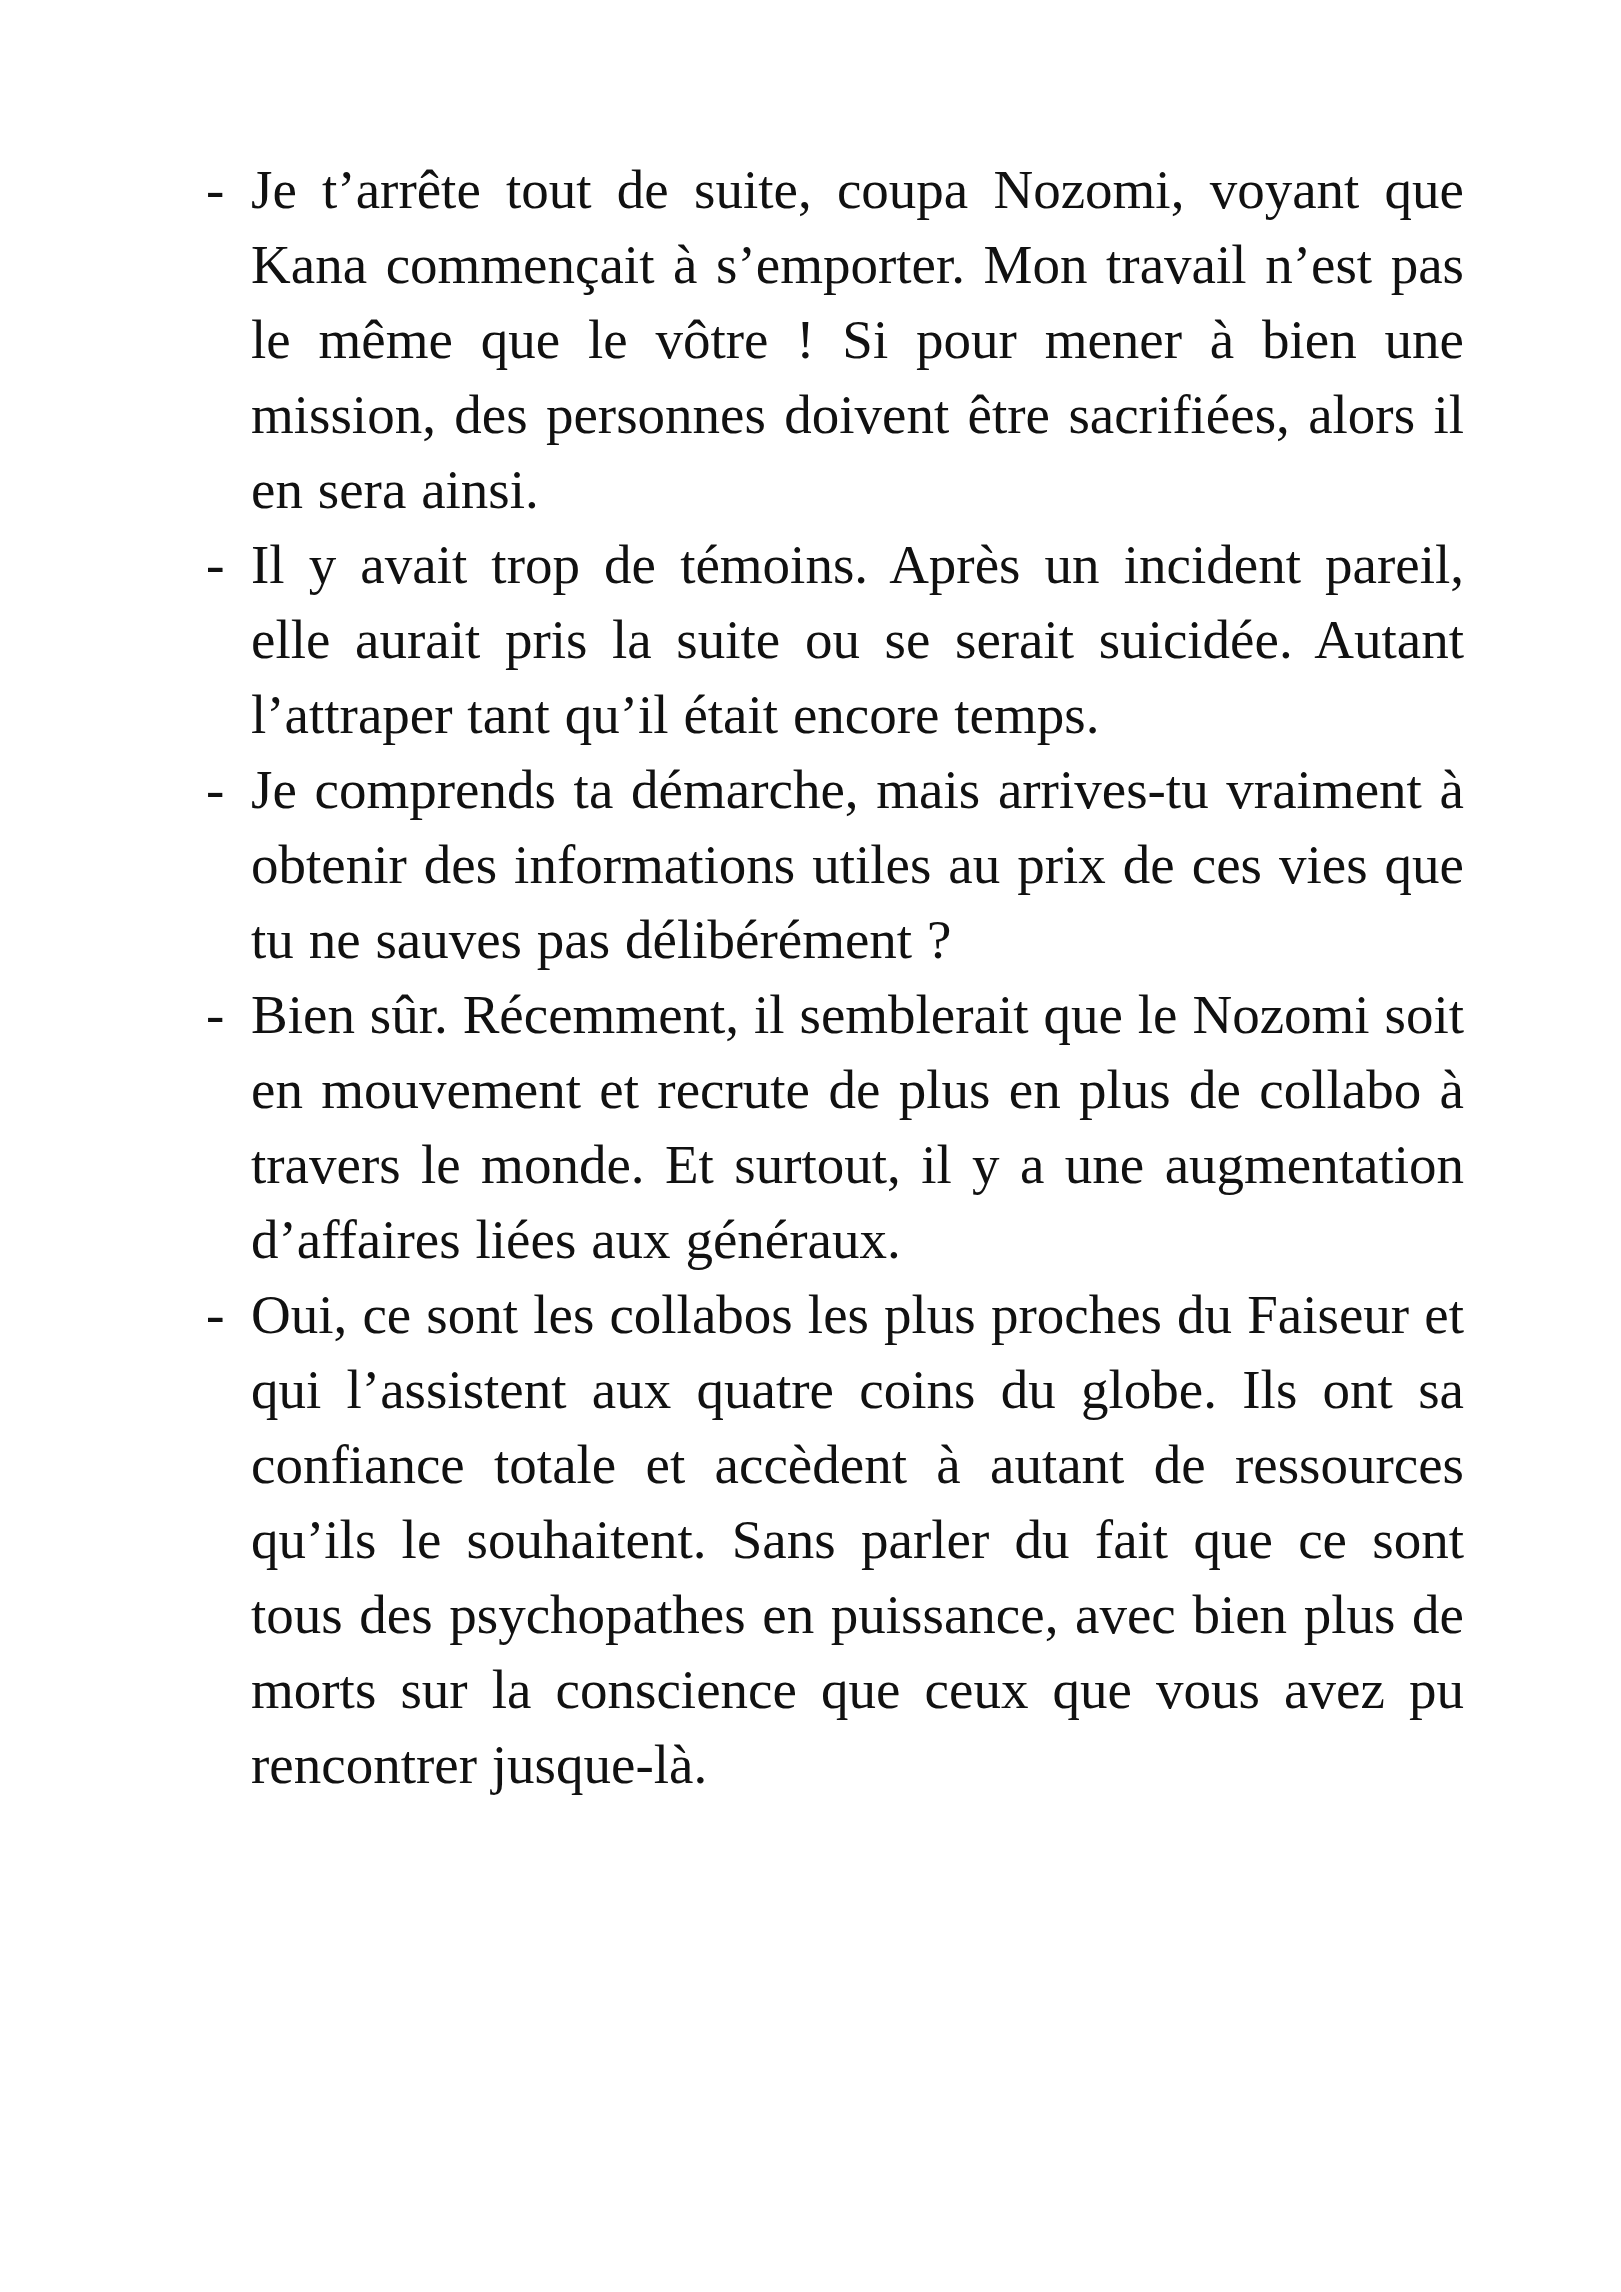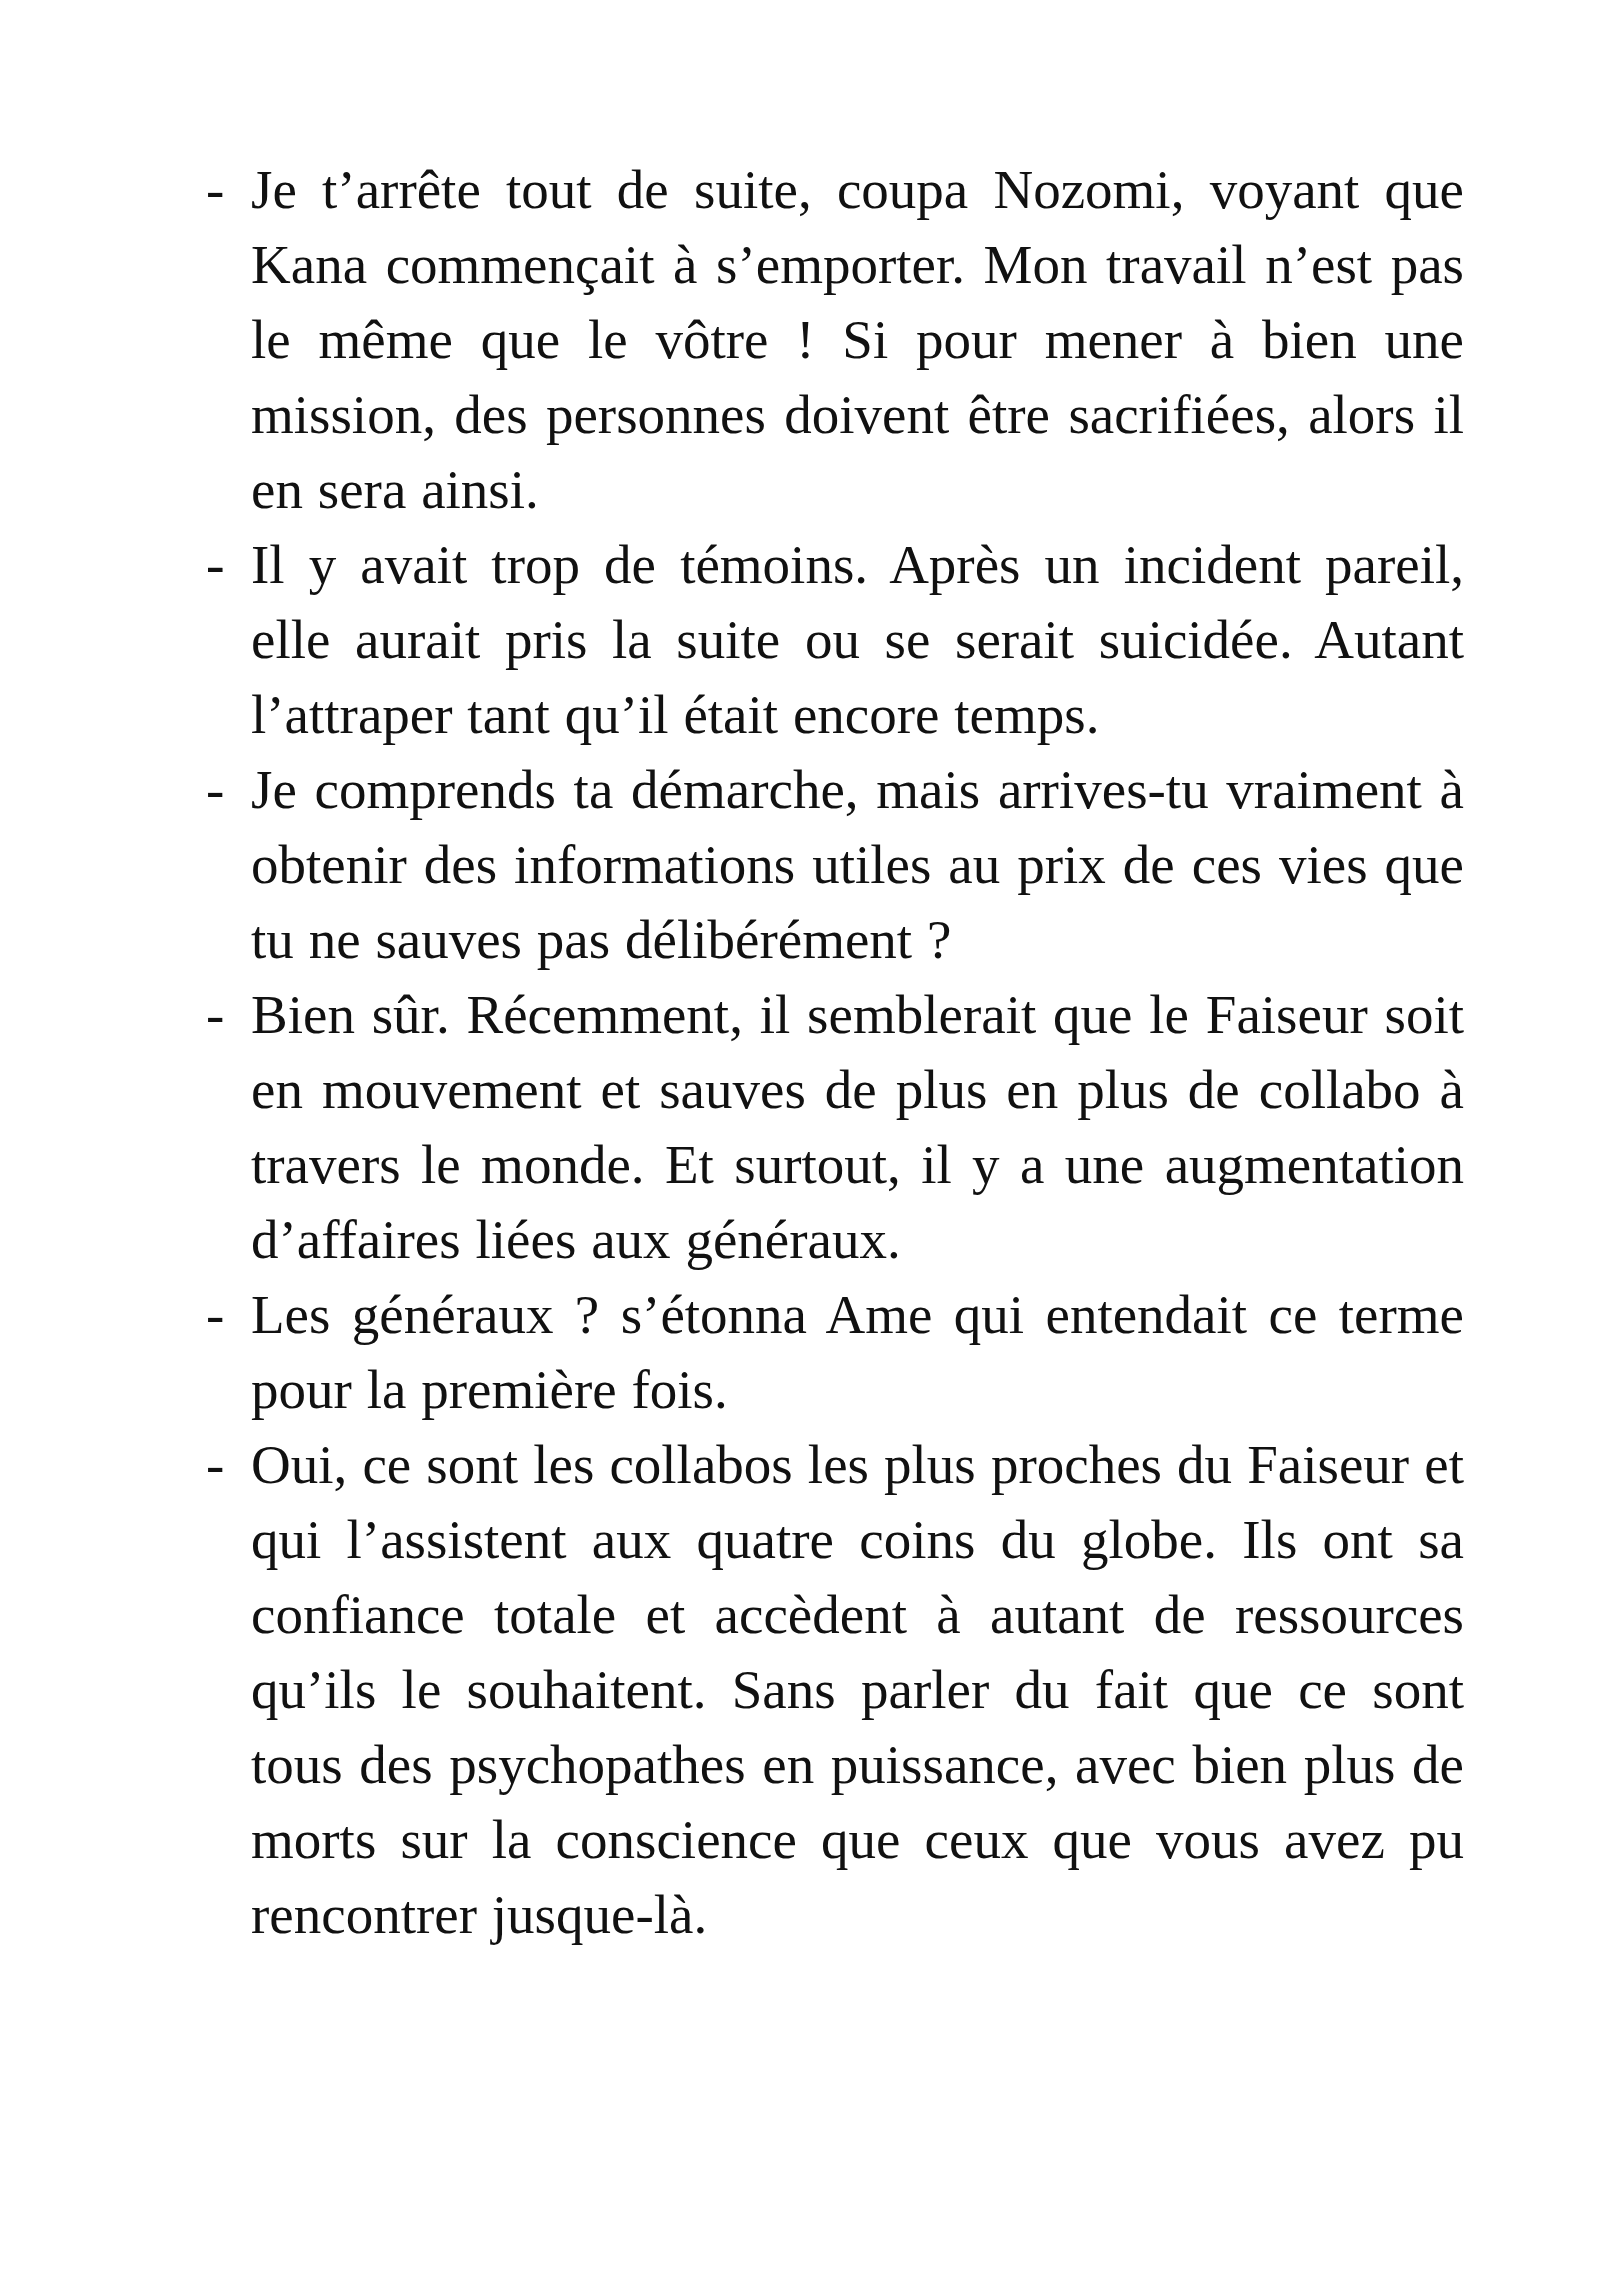--- a/index.html
+++ b/index.html
@@ -59,26 +59,25 @@
       <span>Il y avait trop de témoins. Après un incident pareil, elle aurait pris la suite ou se serait suicidée. Autant l’attraper tant qu’il était encore temps.</span>
     </p>
 
     <p class="para">
       <span class="dash">-</span>
       <span>Je comprends ta démarche, mais arrives-tu vraiment à obtenir des informations utiles au prix de ces vies que tu ne sauves pas délibérément&nbsp;?</span>
     </p>
 
     <p class="para">
       <span class="dash">-</span>
-      <span>Bien sûr. Récemment, il semblerait que le Faiseur soit en mouvement et sauves de plus en plus de collabo à travers le monde. Et surtout, il y a une augmentation d’affaires liées aux généraux.</span>
+      <span>Bien sûr. Récemment, il semblerait que le Nozomi soit en mouvement et recrute de plus en plus de collabo à travers le monde. Et surtout, il y a une augmentation d’affaires liées aux généraux.</span>
     </p>
 
     <p class="para">
       <span class="dash">-</span>
-      <span>Les généraux&nbsp;? s’étonna Ame qui entendait ce terme pour la première fois.</span>
     </p>
 
     <p class="para">
       <span class="dash">-</span>
       <span>Oui, ce sont les collabos les plus proches du Faiseur et qui l’assistent aux quatre coins du globe. Ils ont sa confiance totale et accèdent à autant de ressources qu’ils le souhaitent. Sans parler du fait que ce sont tous des psychopathes en puissance, avec bien plus de morts sur la conscience que ceux que vous avez pu rencontrer jusque-là.</span>
     </p>
 
   </main>
 </div>
 

